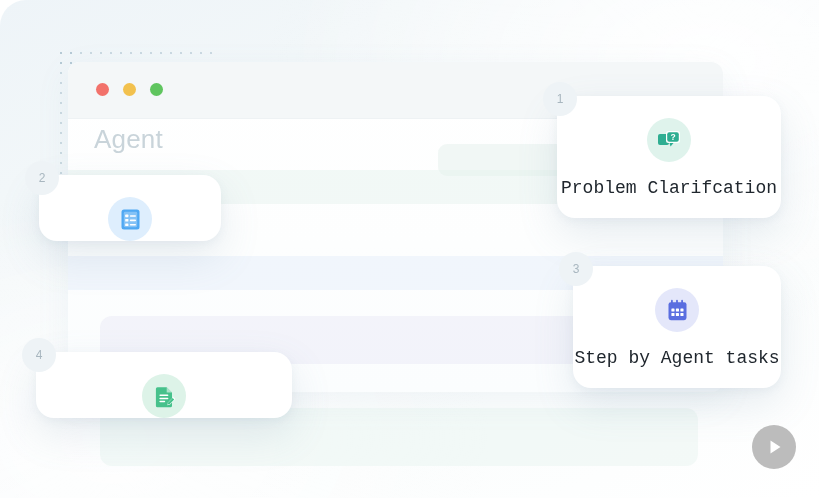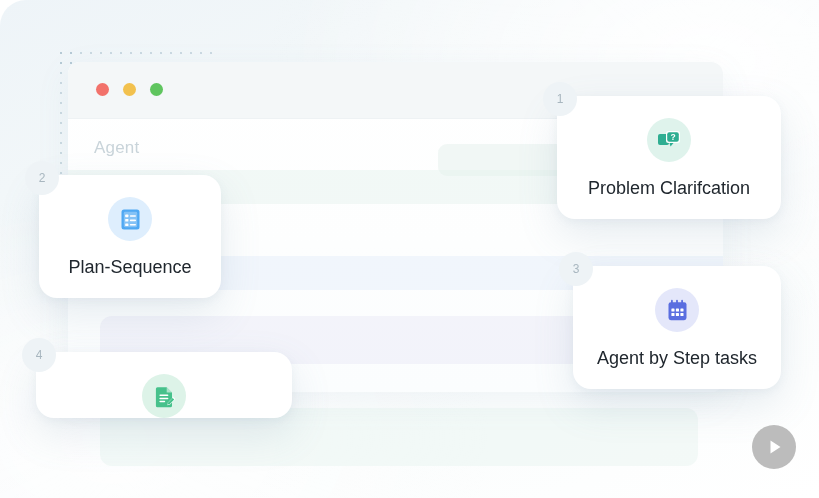--- a/index.html
+++ b/index.html
@@ -78,22 +78,22 @@
     display: flex;
     gap: 14px;
   }
   .dot { width: 13px; height: 13px; border-radius: 50%; }
   .dot.red    { background: #f2726b; }
   .dot.yellow { background: #f2c14e; }
   .dot.green  { background: #5fc55f; }
 
   .window-title {
     position: absolute;
-    left: 26px; top: 76px;
-    font-size: 17px;
+    left: 26px; top: 62px;
+    font-size: 26px;
     color: #c9d4da;
     letter-spacing: .2px;
   }
 
   
   .ghost { position: absolute; border-radius: 9px; }
 
   
   .card {
     position: absolute;
@@ -131,20 +131,21 @@
   .card-iconwrap.green  { background: #ddf3e8; }
   .card-iconwrap svg { display: block; }
 
   .card-label {
     margin-top: 16px;
     margin-bottom: 20px;
     font-size: 18px;
     color: #20272e;
     white-space: nowrap;
     padding: 0 22px;
+    font-family: Liberation Mono, monospace;
   }
 
   
   #card-1 { left: 557px; top: 96px;  width: 224px; }
   #card-2 { left: 39px;  top: 175px; width: 182px; }
   #card-3 { left: 573px; top: 266px; width: 208px; }
   #card-4 { left: 36px;  top: 352px; width: 256px; }
 
   
   .play-btn {
@@ -216,40 +217,39 @@
         <rect x="3.5" y="2.5" width="18" height="20" rx="2.5" fill="#4fa8f3"></rect>
         <rect x="5.8" y="4.8" width="13.4" height="15.4" rx="1.4" fill="#ffffff" opacity=".30"></rect>
         <rect x="7.2" y="7.6" width="3.2" height="2.6" rx=".6" fill="#ffffff"></rect>
         <rect x="11.8" y="8.2" width="6.2" height="1.6" rx=".8" fill="#ffffff"></rect>
         <rect x="7.2" y="12.0" width="3.2" height="2.6" rx=".6" fill="#ffffff"></rect>
         <rect x="11.8" y="12.6" width="6.2" height="1.6" rx=".8" fill="#ffffff"></rect>
         <rect x="7.2" y="16.4" width="3.2" height="2.6" rx=".6" fill="#ffffff"></rect>
         <rect x="11.8" y="17.0" width="6.2" height="1.6" rx=".8" fill="#ffffff"></rect>
       </svg>
     </div>
-    <div class="card-label">Plan-Sequence</div>
   </div>
 
   <div class="card" id="card-3">
     <div class="card-badge">3</div>
     <div class="card-iconwrap indigo">
       <svg width="25" height="25" viewBox="0 0 25 25" aria-hidden="true">
         <rect x="6" y="1.8" width="1.8" height="4" rx=".9" fill="#5a6ee0"></rect>
         <rect x="11.1" y="1.8" width="1.8" height="4" rx=".9" fill="#5a6ee0"></rect>
         <rect x="16.2" y="1.8" width="1.8" height="4" rx=".9" fill="#5a6ee0"></rect>
         <rect x="3.5" y="4.2" width="18" height="18" rx="2.4" fill="#5a6ee0"></rect>
         <rect x="6.4" y="10.4" width="3.1" height="3.1" rx=".6" fill="#ffffff"></rect>
         <rect x="10.9" y="10.4" width="3.1" height="3.1" rx=".6" fill="#ffffff"></rect>
         <rect x="15.4" y="10.4" width="3.1" height="3.1" rx=".6" fill="#ffffff"></rect>
         <rect x="6.4" y="15.0" width="3.1" height="3.1" rx=".6" fill="#ffffff"></rect>
         <rect x="10.9" y="15.0" width="3.1" height="3.1" rx=".6" fill="#ffffff"></rect>
         <rect x="15.4" y="15.0" width="3.1" height="3.1" rx=".6" fill="#ffffff"></rect>
       </svg>
     </div>
-    <div class="card-label">Agent by Step tasks</div>
+    <div class="card-label">Step by Agent tasks</div>
   </div>
 
   <div class="card" id="card-4">
     <div class="card-badge">4</div>
     <div class="card-iconwrap green">
       <svg width="25" height="25" viewBox="0 0 25 25" aria-hidden="true">
         <path d="M5.5 3.2 h9.2 l5.3 5.3 v13.2 a1.6 1.6 0 0 1 -1.6 1.6 h-12.9 a1.6 1.6 0 0 1 -1.6 -1.6 v-16.9 a1.6 1.6 0 0 1 1.6 -1.6 z" fill="#46c18b"></path>
         <path d="M14.7 3.2 l5.3 5.3 h-5.3 z" fill="#ffffff" opacity=".55"></path>
         <rect x="7.4" y="10.6" width="9" height="1.5" rx=".75" fill="#ffffff"></rect>
         <rect x="7.4" y="13.7" width="9" height="1.5" rx=".75" fill="#ffffff"></rect>

